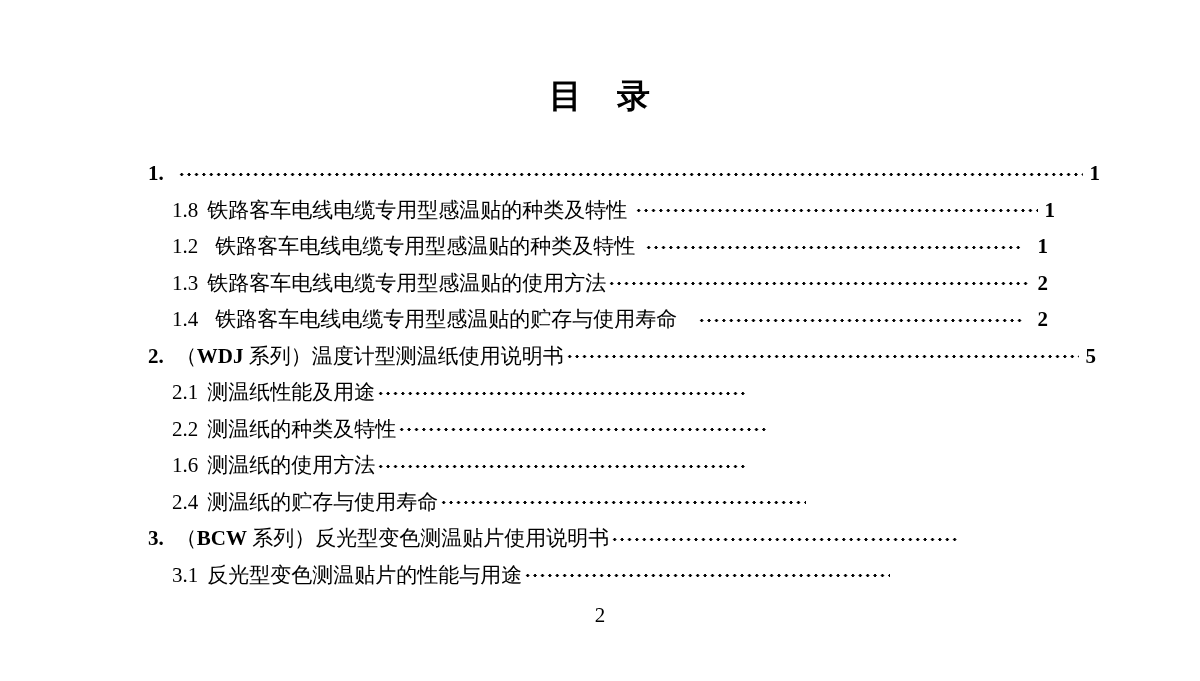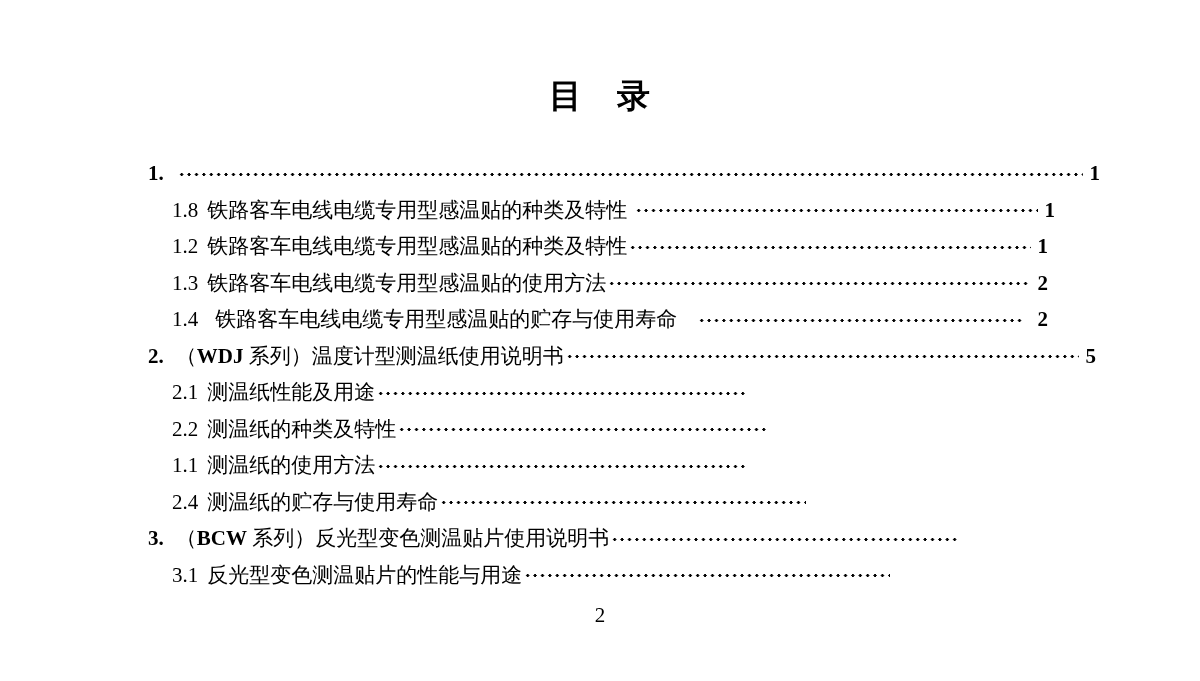--- a/index.html
+++ b/index.html
@@ -75,21 +75,21 @@
         <span class="num">1.</span>
         <span class="leader"></span>
         <span class="pagenum">1</span>
       </div>
       <div class="row lvl2" style="width: 907px;">
         <span class="num">1.8</span>
         <span class="txt"><span>铁路客车电线电缆专用型感温贴的种类及特性 </span></span>
         <span class="leader"></span>
         <span class="pagenum">1</span>
       </div>
-      <div class="row lvl2" style="width: 900px;">
+      <div class="row lvl2" style="width: 900px; gap: 8px;">
         <span class="num">1.2</span>
         <span class="txt"><span>铁路客车电线电缆专用型感温贴的种类及特性</span></span>
         <span class="leader"></span>
         <span class="pagenum">1</span>
       </div>
       <div class="row lvl2" style="width: 900px;">
         <span class="num">1.3</span>
         <span class="txt"><span>铁路客车电线电缆专用型感温贴的使用方法</span></span>
         <span class="leader"></span>
         <span class="pagenum">2</span>
@@ -110,21 +110,21 @@
         <span class="num">2.1</span>
         <span class="txt"><span>测温纸性能及用途</span></span>
         <span class="leader"></span>
       </div>
       <div class="row lvl2" style="width: 620px; align-items: center;">
         <span class="num">2.2</span>
         <span class="txt"><span>测温纸的种类及特性</span></span>
         <span class="leader"></span>
       </div>
       <div class="row lvl2" style="width: 600px;">
-        <span class="num">1.1</span>
+        <span class="num">1.6</span>
         <span class="txt"><span>测温纸的使用方法</span></span>
         <span class="leader"></span>
       </div>
       <div class="row lvl2" style="width: 660px;">
         <span class="num">2.4</span>
         <span class="txt"><span>测温纸的贮存与使用寿命</span></span>
         <span class="leader"></span>
       </div>
       <div class="row lvl1" style="width: 814px;">
         <span class="num">3.</span>

